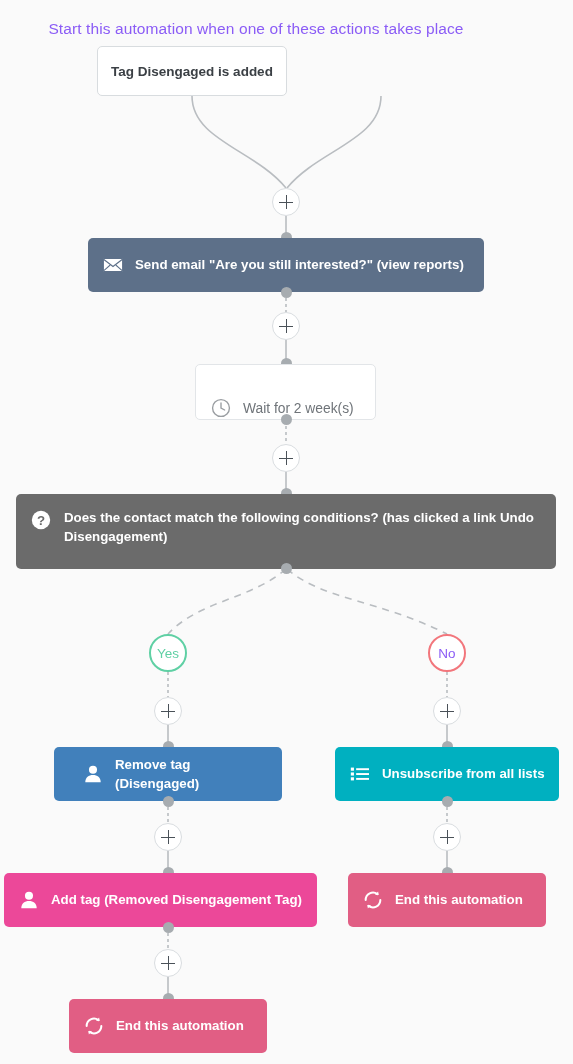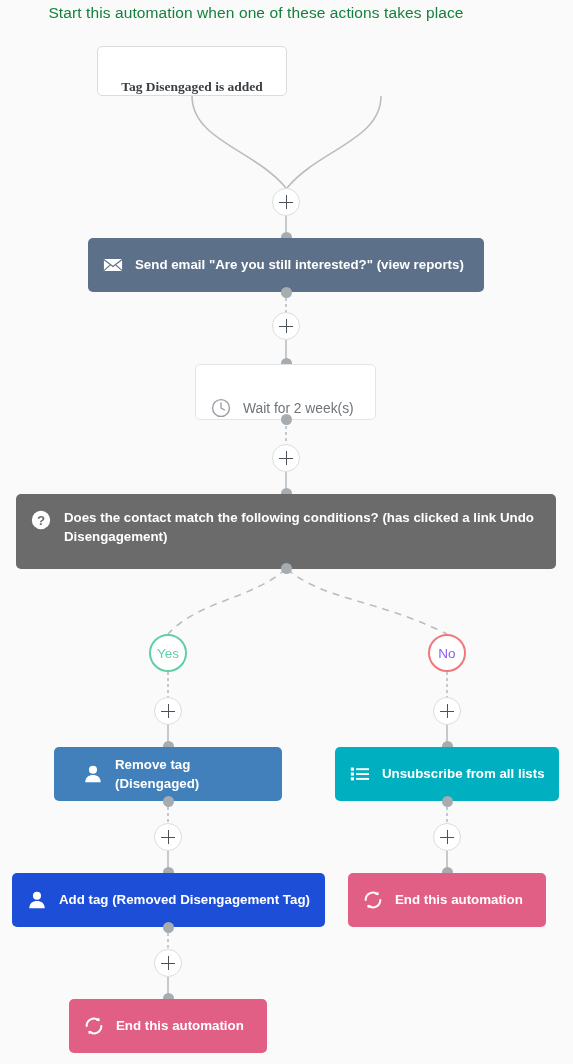--- a/index.html
+++ b/index.html
@@ -22,44 +22,43 @@
     position: absolute;
     left: 0; top: 0;
     width: 573px;
     height: 1064px;
     pointer-events: none;
   }
 
   .headline {
     position: absolute;
     left: 0;
-    top: 4px;
+    top: 20px;
     width: 512px;
     text-align: center;
     font-size: 15.5px;
-    color: #15803d;
+    color: #8b5cf6;
     letter-spacing: .1px;
   }
 
   
   .startbox {
     position: absolute;
     box-sizing: border-box;
     height: 50px;
     border-radius: 5px;
     background: #ffffff;
     display: flex;
-    align-items: flex-end;
+    align-items: center;
     justify-content: center;
     font-size: 13.5px;
     font-weight: bold;
     color: #3b4045;
     padding: 0 10px;
     text-align: center;
-    font-family: Liberation Serif, serif;
   }
   .startbox.solid { border: 1px solid #d8dcdf; }
   .startbox.dashed {
     border: 1px dashed #c3c8cc;
     background: transparent;
     color: #7d8287;
     font-weight: normal;
     font-size: 13.5px;
   }
 
@@ -232,21 +231,21 @@
       <circle cx="12" cy="7.4" r="4.4" fill="#ffffff"></circle>
       <path d="M3.6,21 C3.6,15.6 7.4,13 12,13 C16.6,13 20.4,15.6 20.4,21 Z" fill="#ffffff"></path>
     </svg>
     <span>Remove tag (Disengaged)</span>
   </div>
   <div class="dot" style="left:162.5px; top:796px;"></div>
 
   <div class="plus" style="left:154px; top:823px;"></div>
 
   <div class="dot" style="left:162.5px; top:867px;"></div>
-  <div class="node" style="left:12px; top:873px; width:313px; height:54px; background:#1d4ed8;">
+  <div class="node" style="left:4px; top:873px; width:313px; height:54px; background:#ec4899;">
     <svg class="ico" viewBox="0 0 24 24">
       <circle cx="12" cy="7.4" r="4.4" fill="#ffffff"></circle>
       <path d="M3.6,21 C3.6,15.6 7.4,13 12,13 C16.6,13 20.4,15.6 20.4,21 Z" fill="#ffffff"></path>
     </svg>
     <span>Add tag (Removed Disengagement Tag)</span>
   </div>
   <div class="dot" style="left:162.5px; top:922px;"></div>
 
   <div class="plus" style="left:154px; top:949px;"></div>
 

